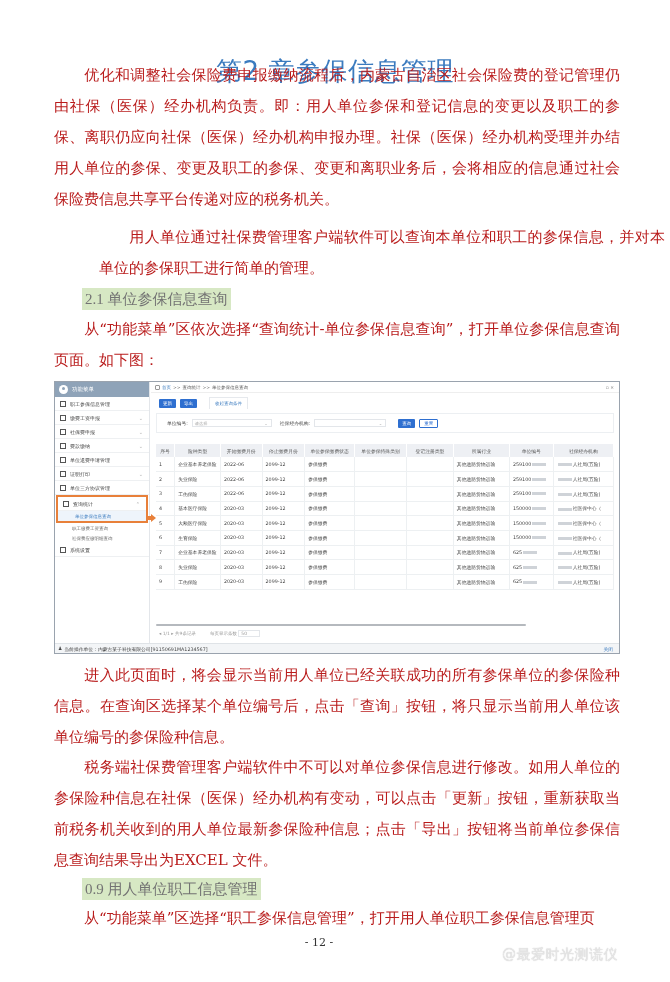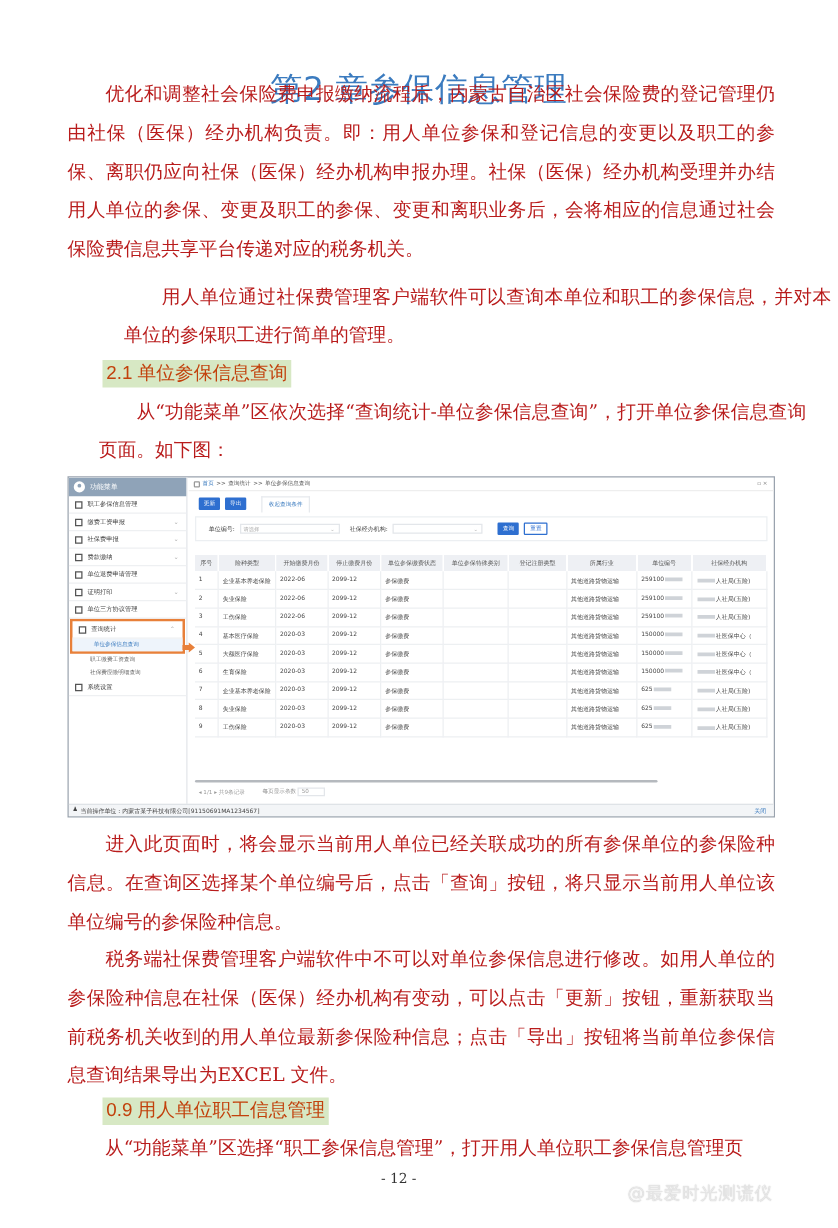--- a/index.html
+++ b/index.html
@@ -10,22 +10,22 @@
     position: absolute; top: 14px; left: 0; width: 670px; text-align: center;
     font-size: 26px; color: #3b7bbf; font-family: "DejaVu Sans", "Liberation Sans", sans-serif; letter-spacing: 0.5px; margin-top: 40px;
   }
   .para {
     position: absolute; left: 54px; width: 566px;
     font-size: 15px; line-height: 31px; color: #b91c1c; text-align: justify;
   }
   .para .indent { display: inline-block; width: 30px; }
   .section-head {
     position: absolute; left: 82px; font-size: 15px; line-height: 22px;
-    background: #d7e8c4; padding: 0 3px; color: #c2410c;
-    font-family: Liberation Sans, sans-serif;
+    background: #d7e8c4; padding: 0 3px; color: #737373;
+    font-family: Liberation Serif, serif;
   }
 
   
   .shot {
     position: absolute; left: 54px; top: 381px; width: 566px; height: 273px;
     border: 1px solid #9aa3ae; background: #fff; font-family: "DejaVu Sans", "Liberation Sans", sans-serif;
     font-size: 5px; color: #555; overflow: hidden;
   }
   .shot-sidebar { position: absolute; left: 0; top: 0; width: 95px; height: 262px; background: #fff; border-right: 1px solid #e3e6ea; }
   .shot-sidebar-head { height: 15px; background: #8fa3b8; color: #fff; display: flex; align-items: center; padding-left: 4px; gap: 4px; font-size: 5.5px; }
@@ -68,21 +68,21 @@
 </head>
 <body>
 
 <div class="chapter-title">第2 章参保信息管理</div>
 
 <div class="para" style="top:60px;"><span class="indent"></span><span>优化和调整社会保险费申报缴纳流程后，内蒙古自治区社会保险费的登记管理仍由社保（医保）经办机构负责。即：用人单位参保和登记信息的变更以及职工的参保、离职仍应向社保（医保）经办机构申报办理。社保（医保）经办机构受理并办结用人单位的参保、变更及职工的参保、变更和离职业务后，会将相应的信息通过社会保险费信息共享平台传递对应的税务机关。</span></div>
 <div class="para" style="top:222px;margin-left:45px;"><span class="indent"></span><span>用人单位通过社保费管理客户端软件可以查询本单位和职工的参保信息，并对本单位的参保职工进行简单的管理。</span></div>
 
 <div class="section-head" style="top:288px;">2.1  单位参保信息查询</div>
 
-<div class="para" style="top:314px;margin-left:25px;"><span class="indent"></span><span>从“功能菜单”区依次选择“查询统计-单位参保信息查询”，打开单位参保信息查询页面。如下图：</span></div>
+<div class="para" style="top:314px;"><span class="indent"></span><span>从“功能菜单”区依次选择“查询统计-单位参保信息查询”，打开单位参保信息查询页面。如下图：</span></div>
 
 <div class="shot">
   <div class="shot-sidebar">
     <div class="shot-sidebar-head">
       <span class="logo"></span>
       <span>功能菜单</span>
     </div>
     <div id="menu-list">
         <div class="menu-item">
           <span class="mi-icon"></span>

